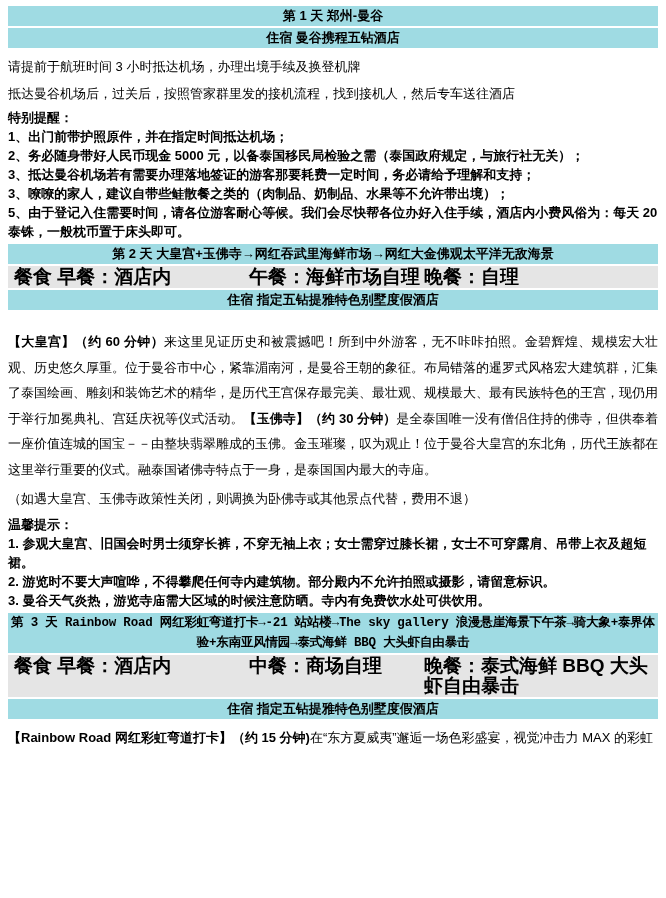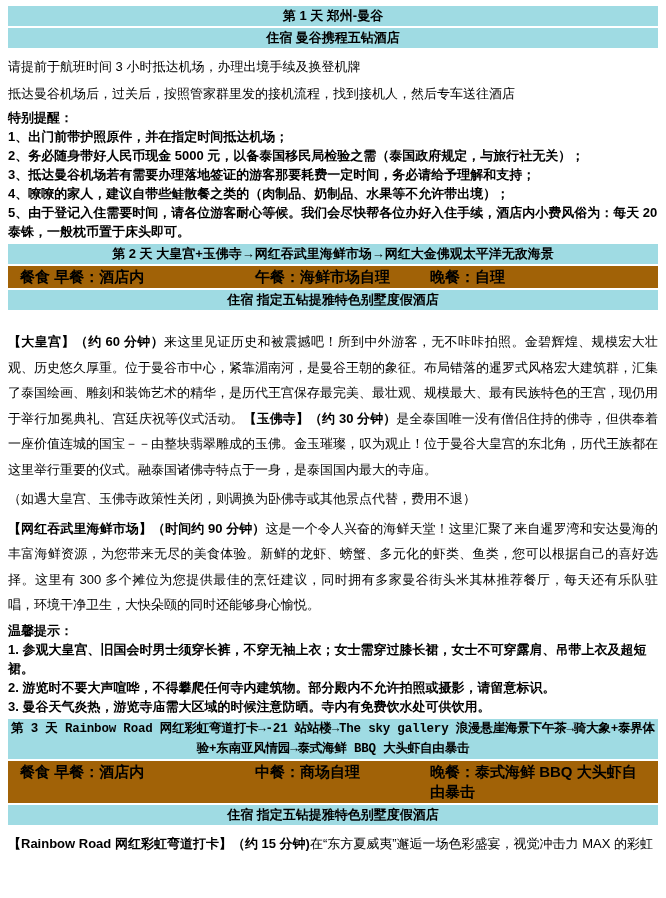--- a/index.html
+++ b/index.html
@@ -21,25 +21,25 @@
     background: #9fdbe3;
     font-weight: bold;
     font-size: 13px;
     line-height: 20px;
     padding: 0 2px;
     margin: 0 0 2px 0;
     text-align: center;
   }
   .band.mono { font-family: "Liberation Mono", monospace; letter-spacing: -0.2px; font-size: 12.5px; }
   .band-row {
-    background: #a16207;
+    background: #e5e5e5;
     font-weight: bold;
-    font-size: 15px;
+    font-size: 19px;
     line-height: 20px;
-    padding: 1px 12px;
+    padding: 1px 6px;
     margin: 0 0 2px 0;
     display: flex;
   }
   .band-row .seg1 { width: 235px; }
   .band-row .seg2 { width: 175px; }
   .band-row .seg3 { flex: 1; }
   .spacer2 { height: 4px; }
 
   p.body {
     font-size: 13px;
@@ -70,40 +70,37 @@
 
   <div class="band">第 1 天  郑州-曼谷</div>
   <div class="band">住宿  曼谷携程五钻酒店</div>
   <div class="spacer2"></div>
   <p class="body">请提前于航班时间 3 小时抵达机场，办理出境手续及换登机牌</p>
   <p class="body">抵达曼谷机场后，过关后，按照管家群里发的接机流程，找到接机人，然后专车送往酒店</p>
   <p class="note">特别提醒：</p>
   <p class="note">1、出门前带护照原件，并在指定时间抵达机场；</p>
   <p class="note">2、务必随身带好人民币现金 5000 元，以备泰国移民局检验之需（泰国政府规定，与旅行社无关）；</p>
   <p class="note">3、抵达曼谷机场若有需要办理落地签证的游客那要耗费一定时间，务必请给予理解和支持；</p>
-  <p class="note">4、嘹嘹的家人，建议自带些鲑散餐之类的（肉制品、奶制品、水果等不允许带出境）；</p>
+  <p class="note">3、嘹嘹的家人，建议自带些鲑散餐之类的（肉制品、奶制品、水果等不允许带出境）；</p>
   <p class="note">5、由于登记入住需要时间，请各位游客耐心等候。我们会尽快帮各位办好入住手续，酒店内小费风俗为：每天 20 泰铢，一般枕币置于床头即可。</p>
 
   <div class="band" style="margin-top:3px;">第 2 天   大皇宫+玉佛寺→网红吞武里海鲜市场→网红大金佛观太平洋无敌海景</div>
   <div class="band-row">
     <span class="seg1"><span>餐食 早餐：</span><span>酒店内</span></span>
     <span class="seg2"><span>午餐：</span><span>海鲜市场自理</span></span>
     <span class="seg3"><span>晚餐：</span><span>自理</span></span>
   </div>
   <div class="band">住宿 指定五钻提雅特色别墅度假酒店</div>
 
   <p class="big-para" style="margin-top:19px;">
     <span class="bold">【大皇宫】（约 60 分钟）</span><span>来这里见证历史和被震撼吧！所到中外游客，无不咔咔拍照。金碧辉煌、规模宏大壮观、历史悠久厚重。位于曼谷市中心，紧靠湄南河，是曼谷王朝的象征。布局错落的暹罗式风格宏大建筑群，汇集了泰国绘画、雕刻和装饰艺术的精华，是历代王宫保存最完美、最壮观、规模最大、最有民族特色的王宫，现仍用于举行加冕典礼、宫廷庆祝等仪式活动。</span><span class="bold">【玉佛寺】（约 30 分钟）</span><span>是全泰国唯一没有僧侣住持的佛寺，但供奉着一座价值连城的国宝－－由整块翡翠雕成的玉佛。金玉璀璨，叹为观止！位于曼谷大皇宫的东北角，历代王族都在这里举行重要的仪式。融泰国诸佛寺特点于一身，是泰国国内最大的寺庙。</span>
   </p>
 
   <p class="big-para" style="margin-top:4px;">（如遇大皇宫、玉佛寺政策性关闭，则调换为卧佛寺或其他景点代替，费用不退）</p>
 
-  <p class="big-para" style="margin-top:4px;">
-    <span class="bold">【网红吞武里海鲜市场】（时间约 90 分钟）</span><span>这是一个令人兴奋的海鲜天堂！这里汇聚了来自暹罗湾和安达曼海的丰富海鲜资源，为您带来无尽的美食体验。新鲜的龙虾、螃蟹、多元化的虾类、鱼类，您可以根据自己的喜好选择。这里有 300 多个摊位为您提供最佳的烹饪建议，同时拥有多家曼谷街头米其林推荐餐厅，每天还有乐队驻唱，环境干净卫生，大快朵颐的同时还能够身心愉悦。</span>
-  </p>
 
 
   <p class="note" style="margin-top:3px;">温馨提示：</p>
   <p class="note">1. 参观大皇宫、旧国会时男士须穿长裤，不穿无袖上衣；女士需穿过膝长裙，女士不可穿露肩、吊带上衣及超短裙。</p>
   <p class="note">2. 游览时不要大声喧哗，不得攀爬任何寺内建筑物。部分殿内不允许拍照或摄影，请留意标识。</p>
   <p class="note">3. 曼谷天气炎热，游览寺庙需大区域的时候注意防晒。寺内有免费饮水处可供饮用。</p>
 
   <div class="band mono" style="margin-top:3px;">第 3 天 Rainbow Road 网红彩虹弯道打卡→-21 站站楼→The sky gallery 浪漫悬崖海景下午茶→骑大象+泰界体验+东南亚风情园→泰式海鲜 BBQ 大头虾自由暴击</div>
   <div class="band-row">
     <span class="seg1"><span>餐食 早餐：</span><span>酒店内</span></span>

